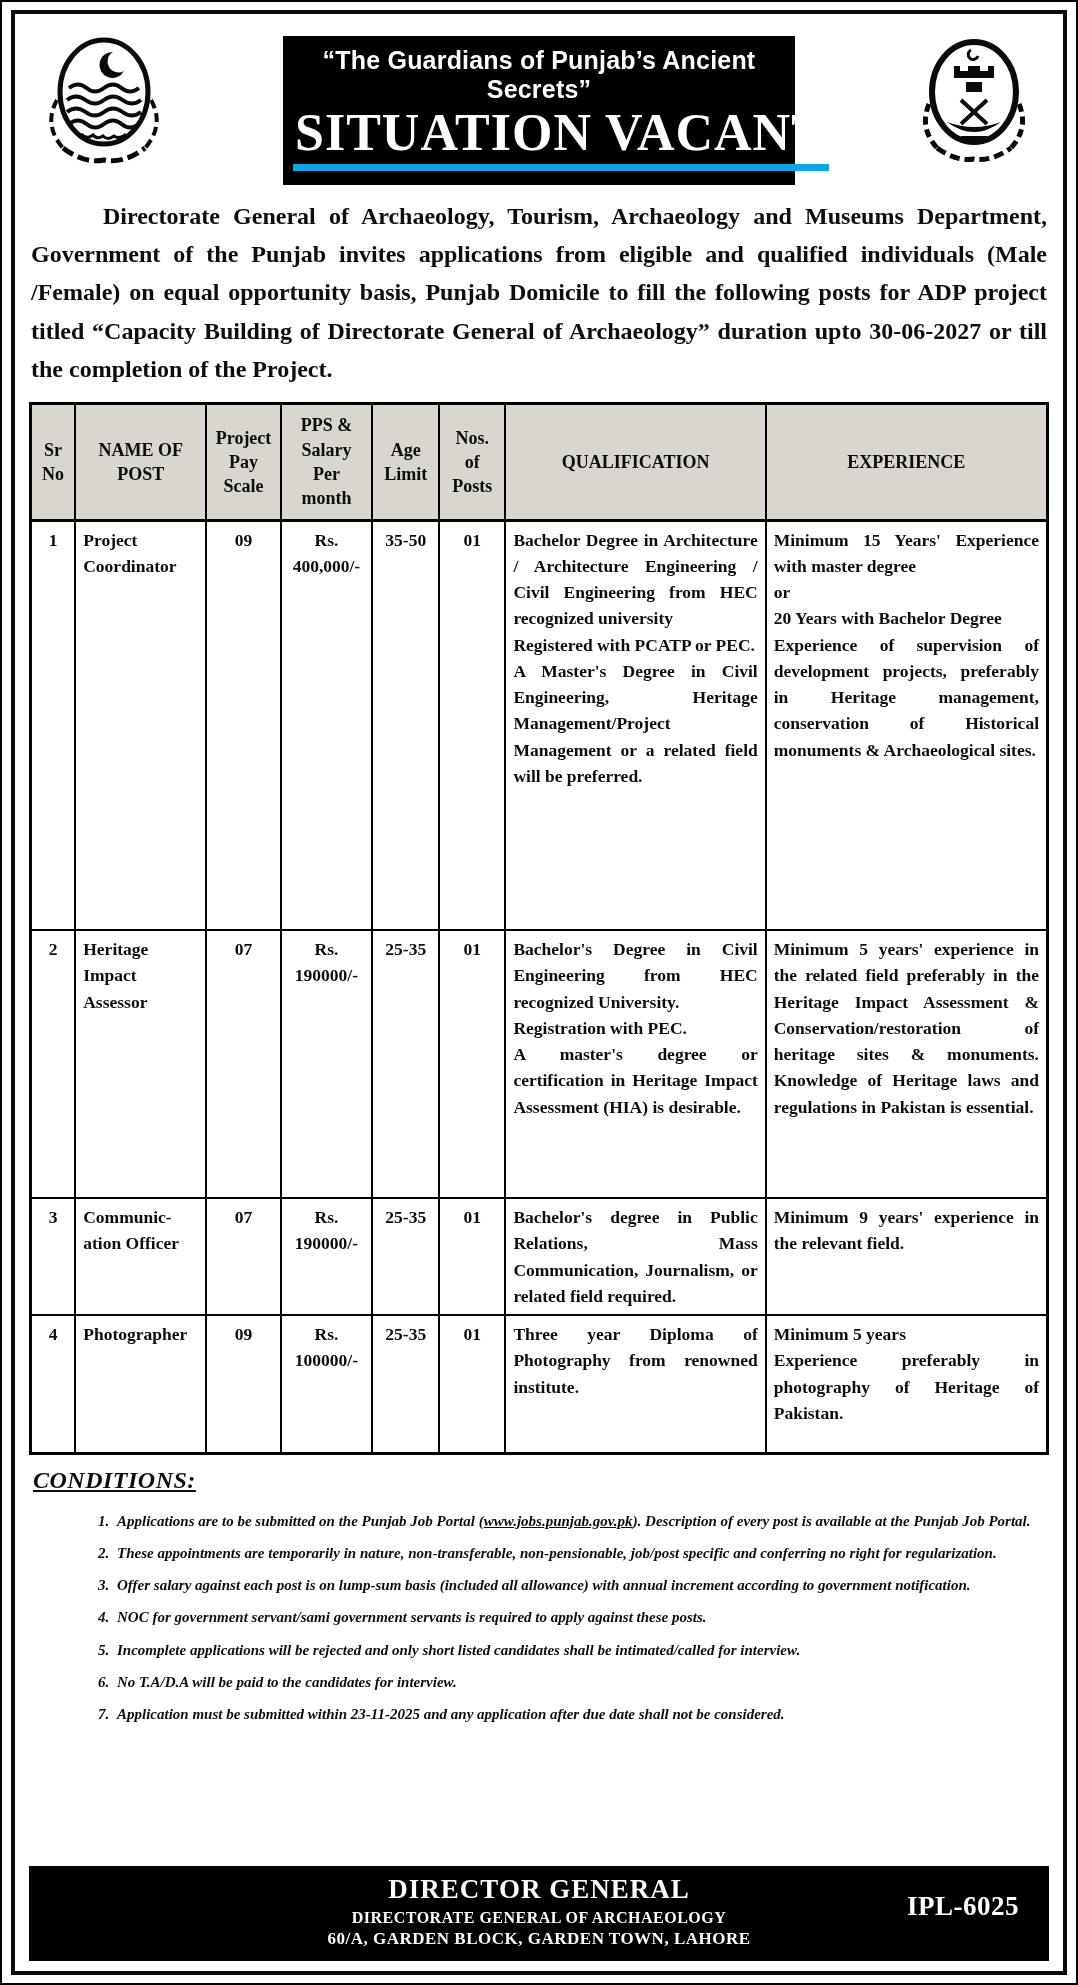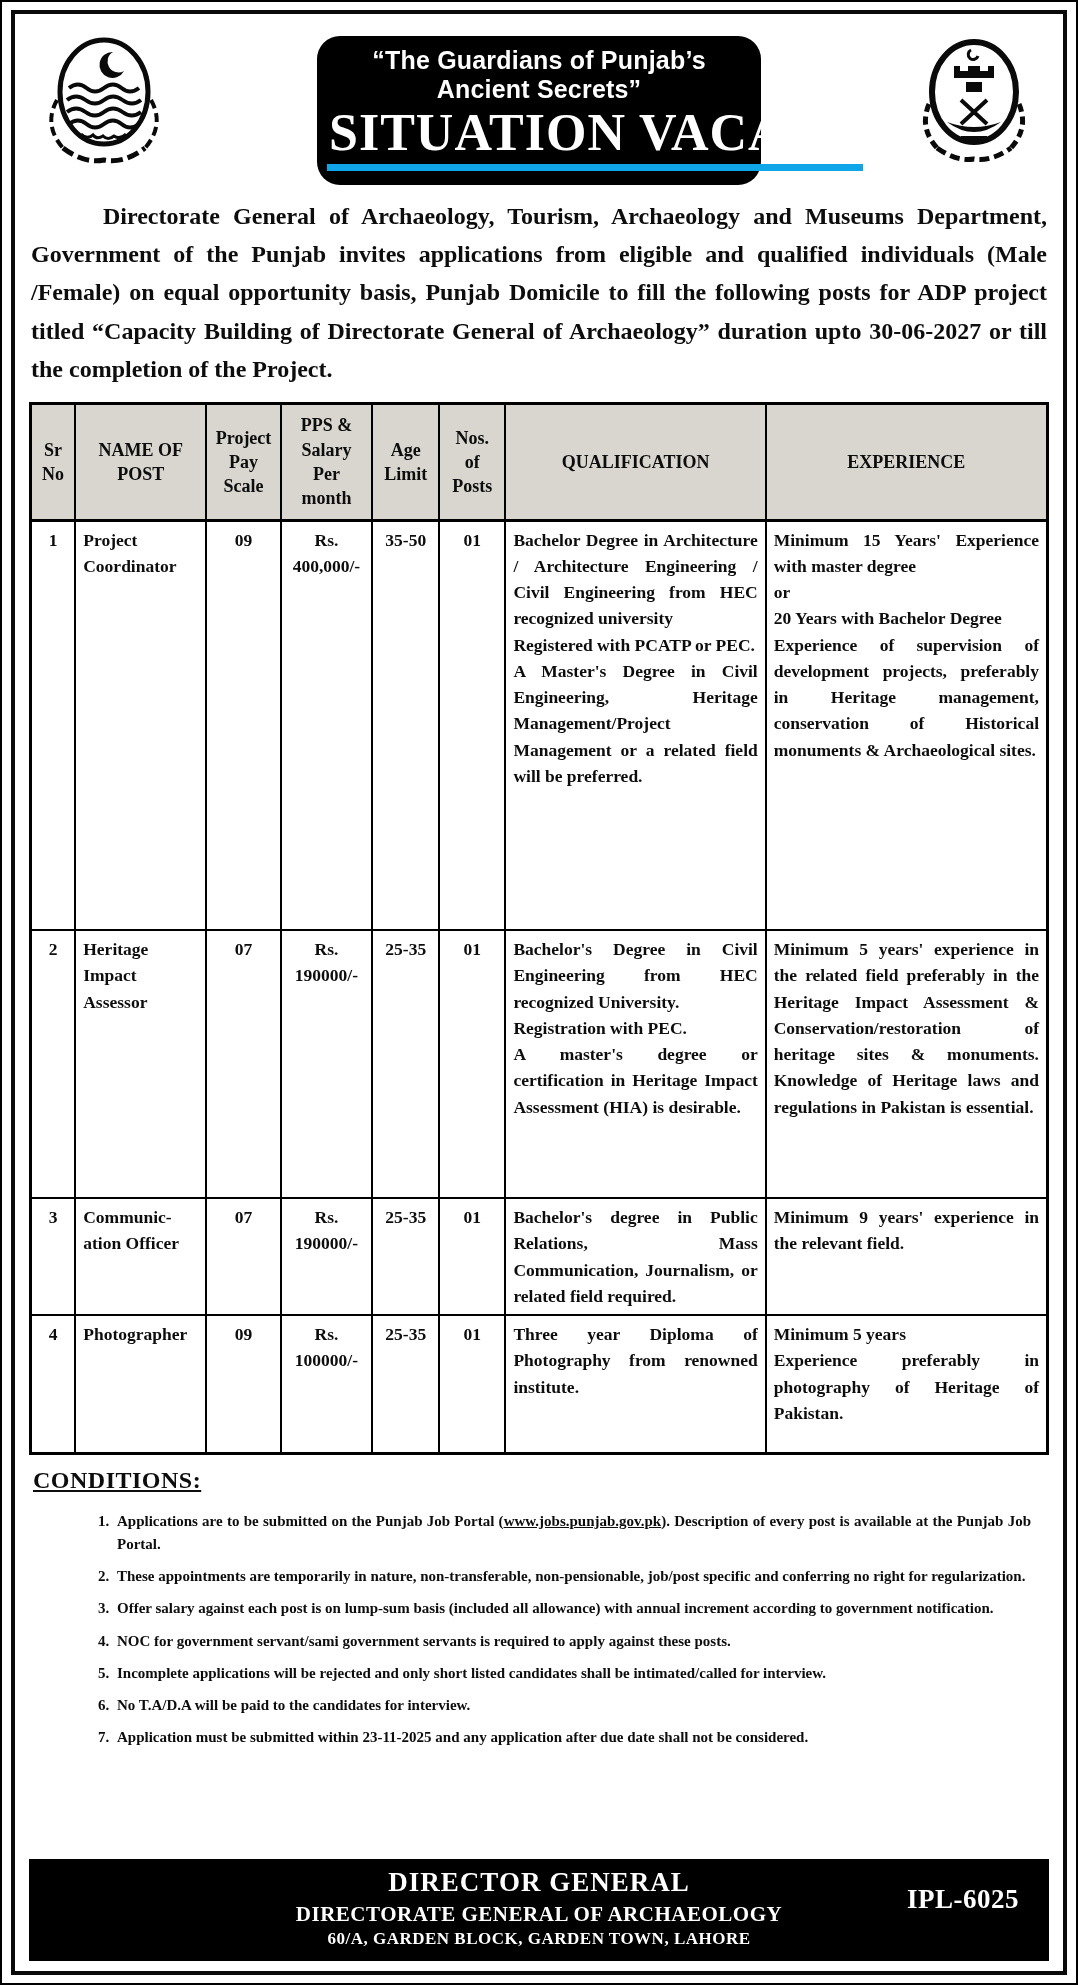--- a/index.html
+++ b/index.html
@@ -23,24 +23,23 @@
 
   
   .masthead {
     display: flex; align-items: flex-start; justify-content: space-between;
     min-height: 150px; margin-bottom: 4px;
   }
   .logo { width: 150px; display: flex; justify-content: center; padding-top: 4px; }
   .logo svg { display: block; }
   .banner {
     background: #000; color: #fff;
-    width: 444px; min-height: 112px;
+    width: 512px; min-height: 112px;
     text-align: center; padding: 10px 10px 14px 10px;
     margin-top: 10px;
-    border-radius: 23px;
   }
   .tagline {
     font-family: "Liberation Sans", sans-serif;
     font-weight: bold; font-size: 25px; line-height: 1.15;
     letter-spacing: 0.2px;
   }
   .ad-title {
     display: inline-block;
     font-family: "Liberation Serif", serif;
     font-weight: bold; font-size: 52px; line-height: 1.02;
@@ -87,21 +86,21 @@
   col.w-age { width: 6.6%; }
   col.w-posts { width: 6.5%; }
   col.w-qual { width: 25.6%; }
   col.w-exp { width: 27.7%; }
   tr.r1 { height: 410px; }
   tr.r2 { height: 268px; }
   tr.r3 { height: 112px; }
   tr.r4 { height: 138px; }
 
   
-  .conditions { margin-top: 10px; padding: 0 2px; }
+  .conditions { margin-top: 10px; padding: 0 2px; font-style: italic; }
   .conditions h2 {
     font-size: 24px; margin: 2px 0 14px 2px;
     text-decoration: underline; letter-spacing: 0.5px;
   }
   .conditions ol {
     margin: 16px; padding-left: 66px;
     font-size: 15px; font-weight: bold; line-height: 1.55;
   }
   .conditions li {
     margin-bottom: 9px; padding-left: 4px; text-align: justify;
@@ -114,21 +113,21 @@
     background: #000; color: #fff;
     text-align: center;
     position: relative;
     padding: 8px 10px 12px 10px;
   }
   .ipl-code {
     position: absolute; top: 25px; right: 30px;
     font-size: 27px; font-weight: bold; letter-spacing: 0.5px;
   }
   .footer-line1 { font-size: 27px; font-weight: bold; letter-spacing: 1px; line-height: 1.15; }
-  .footer-line2 { font-size: 21px; font-weight: bold; letter-spacing: 0.5px; margin-top: 4px; }
+  .footer-line2 { font-size: 16px; font-weight: bold; letter-spacing: 0.5px; margin-top: 4px; }
   .footer-line3 { font-size: 17px; font-weight: bold; letter-spacing: 0.5px; margin-top: 2px; }
 </style>
 </head>
 <body>
 
 <div class="page">
   <div class="ad-frame">
 
     <header class="masthead">
       <div class="logo">

